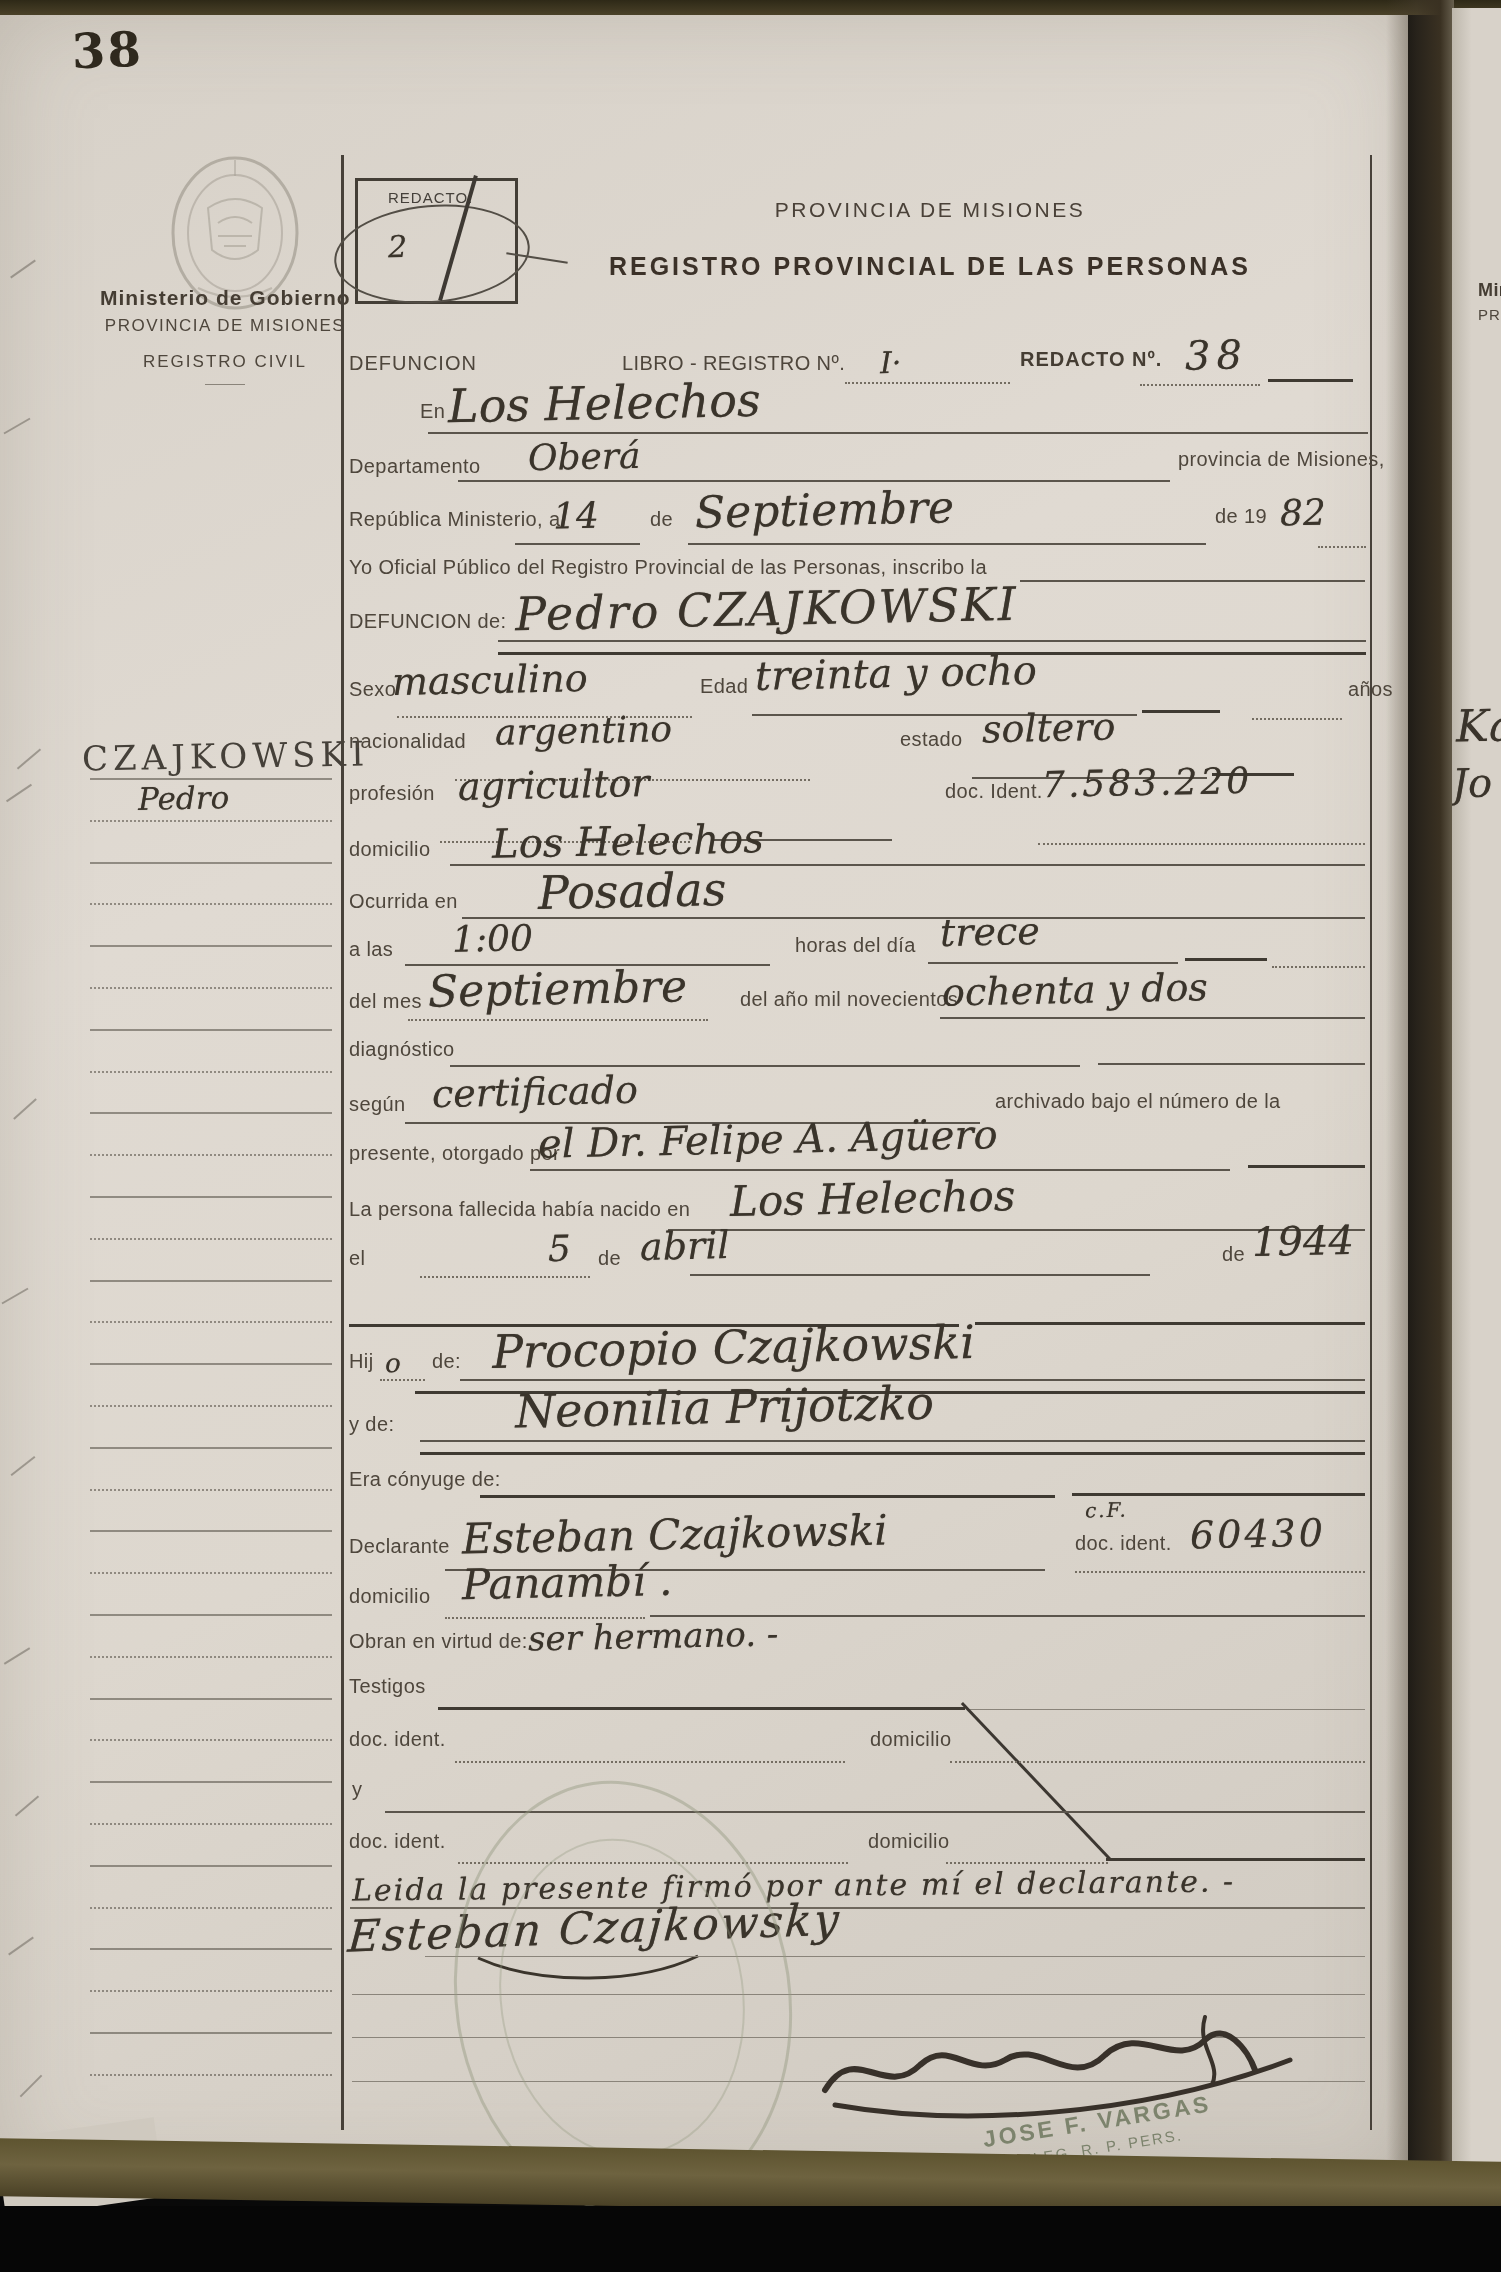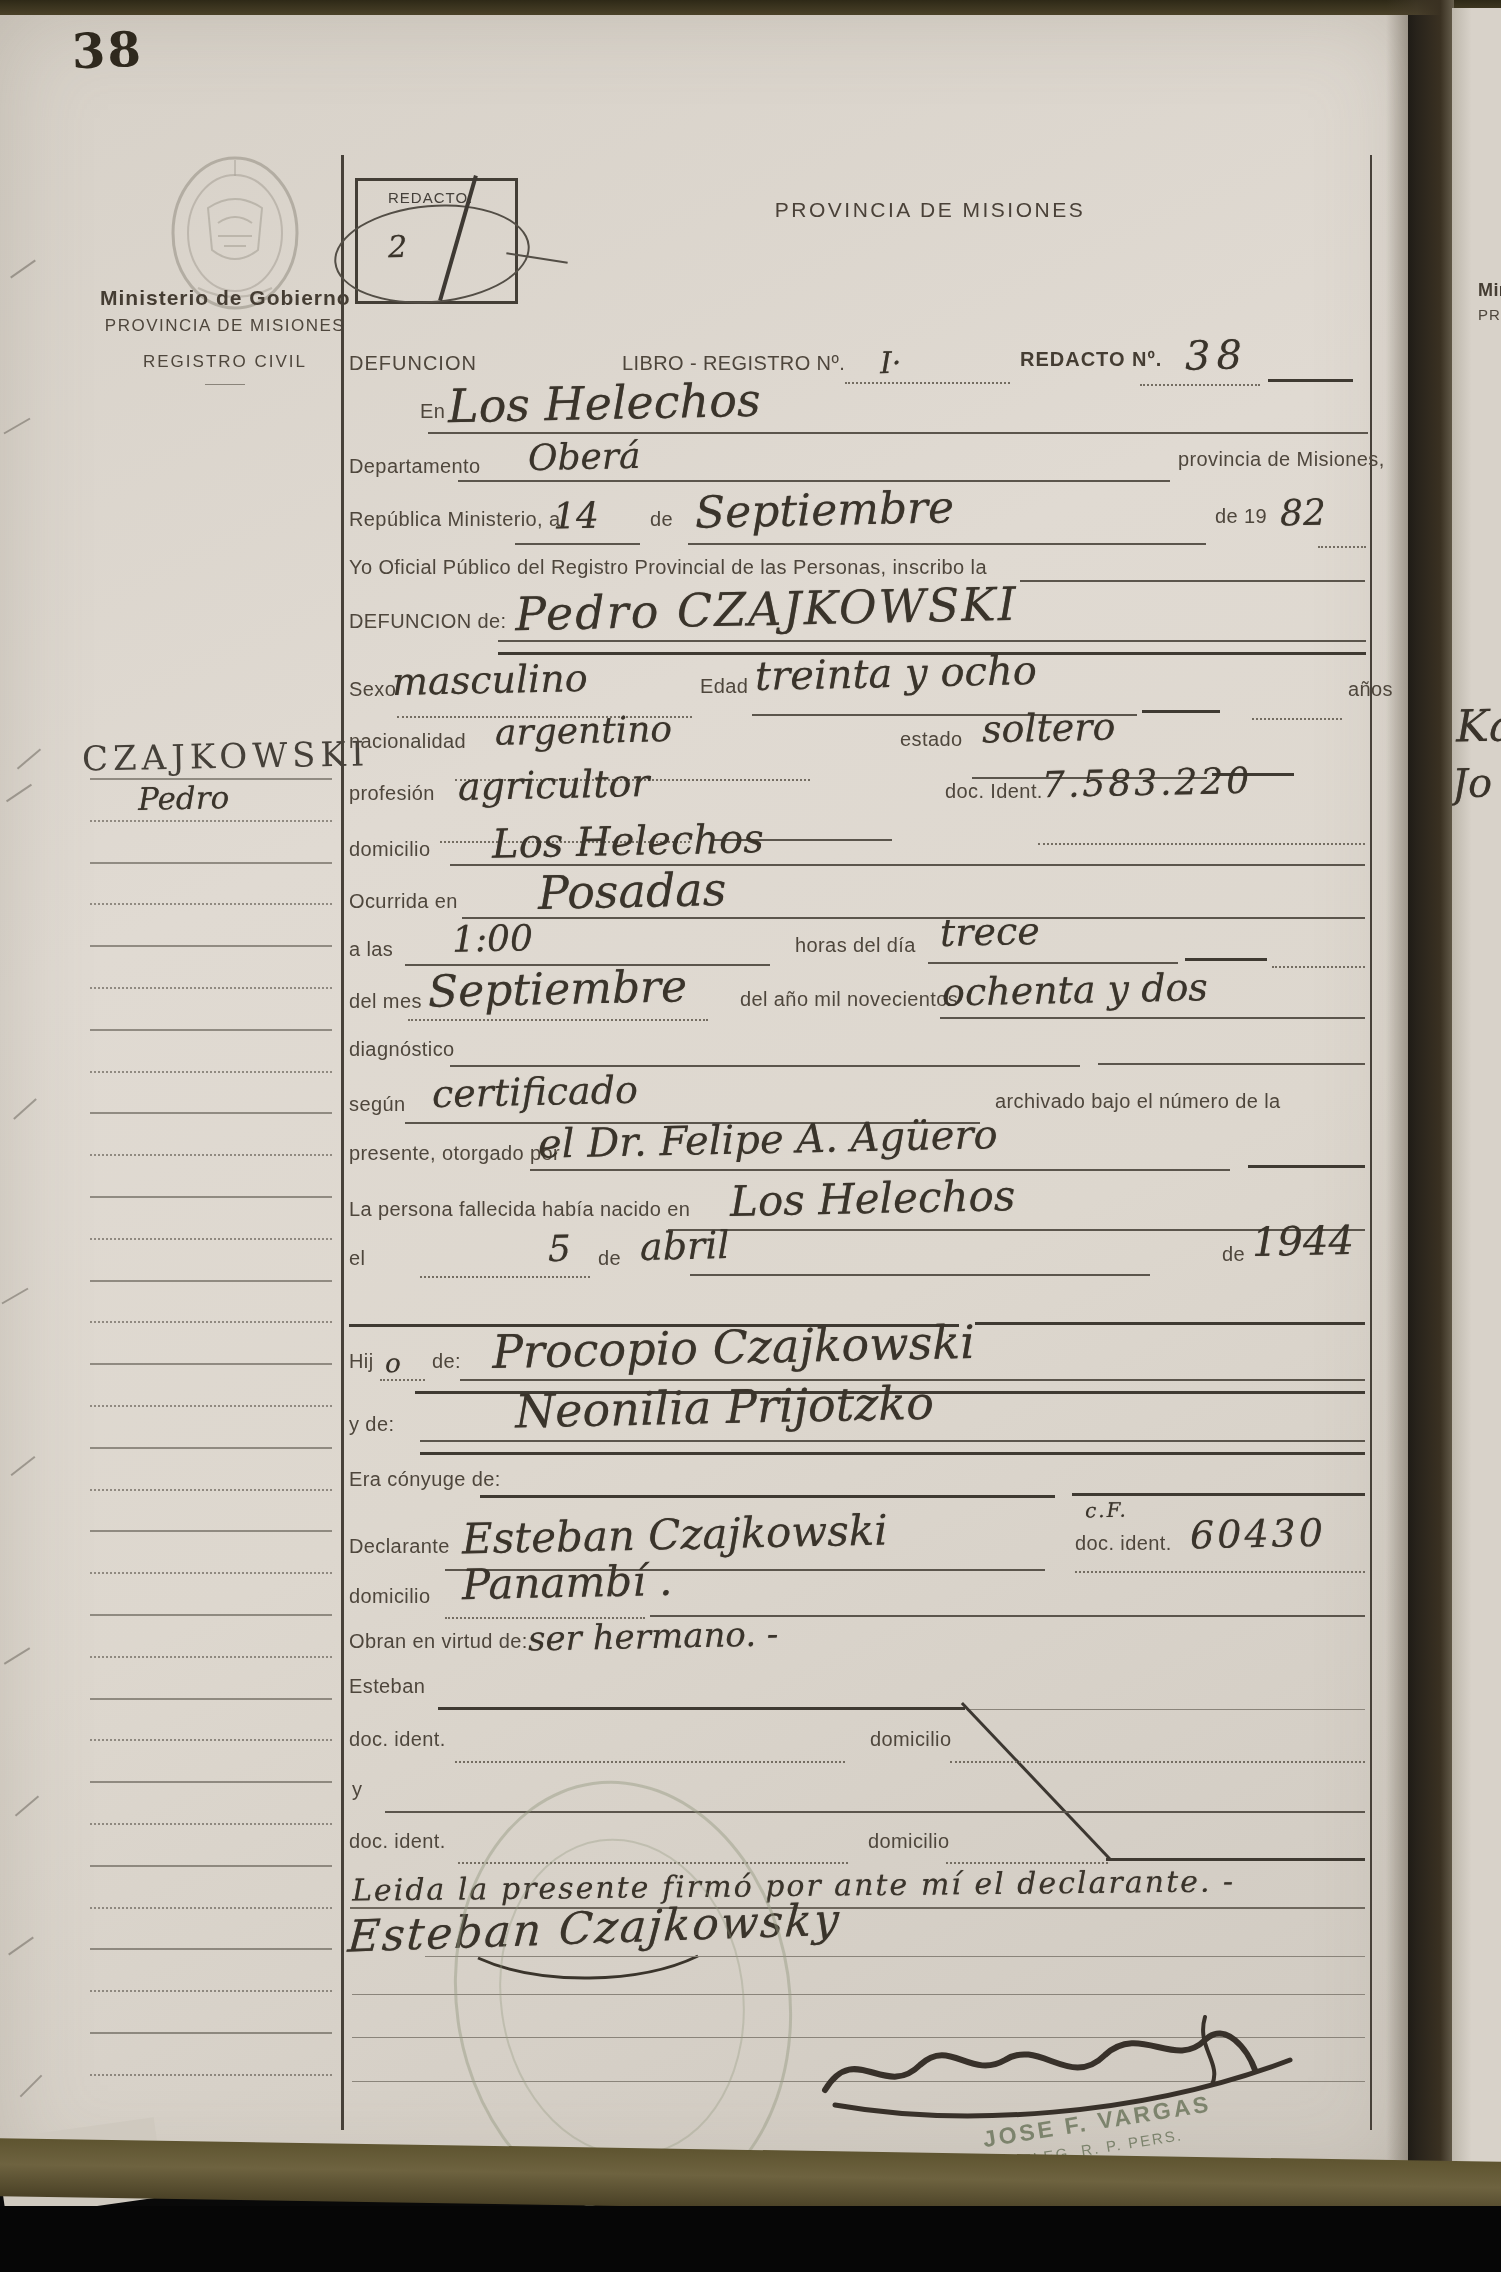--- a/index.html
+++ b/index.html
@@ -113,20 +113,21 @@
 
   <div class="redacto">
     <span class="lbl" style="left:30px;top:8px;font-size:15px;letter-spacing:1px;color:#45403a;">REDACTO:</span>
     <div style="position:absolute;left:-24px;top:24px;width:192px;height:94px;border:2.5px solid #534e46;border-radius:50%;transform:rotate(-5deg);"></div>
     <span class="hw" style="left:30px;top:48px;font-size:30px;">2</span>
     <div style="position:absolute;left:98px;top:-8px;width:3.5px;height:130px;background:#3e3933;transform:rotate(16deg);"></div>
     <div style="position:absolute;left:148px;top:76px;width:62px;border-top:2.5px solid #534e46;transform:rotate(9deg);"></div>
   </div>
 
   <div class="lbl" style="left:680px;top:198px;width:500px;text-align:center;font-size:21px;letter-spacing:2.5px;color:#4a4138;">PROVINCIA DE MISIONES</div>
+  <div class="lbl b" style="left:590px;top:252px;width:680px;text-align:center;font-size:25px;letter-spacing:3px;color:#3b3128;">REGISTRO PROVINCIAL DE LAS PERSONAS</div>
 
   <div class="lbl" style="left:349px;top:352px;letter-spacing:1px;">DEFUNCION</div>
   <div class="lbl" style="left:622px;top:352px;">LIBRO - REGISTRO Nº.</div>
   <span class="hw" style="left:880px;top:345px;font-size:30px;">I·</span>
   <div class="ln dot" style="left:845px;top:382px;width:165px;"></div>
   <div class="lbl b" style="left:1020px;top:348px;letter-spacing:1px;">REDACTO Nº.</div>
   <span class="hw" style="left:1185px;top:332px;font-size:40px;letter-spacing:6px;">38</span>
   <div class="ln dot" style="left:1140px;top:384px;width:120px;"></div>
   <div class="ln hv" style="left:1268px;top:379px;width:85px;"></div>
 
@@ -263,21 +264,21 @@
   <div class="ln dot" style="left:1075px;top:1571px;width:290px;"></div>
 
   <div class="lbl" style="left:349px;top:1585px;">domicilio</div>
   <span class="hw" style="left:462px;top:1558px;font-size:42px;">Panambí .</span>
   <div class="ln dot" style="left:445px;top:1617px;width:200px;"></div>
   <div class="ln" style="left:650px;top:1615px;width:715px;"></div>
 
   <div class="lbl" style="left:349px;top:1630px;">Obran en virtud de:</div>
   <span class="hw" style="left:528px;top:1616px;font-size:34px;">ser hermano. -</span>
 
-  <div class="lbl" style="left:349px;top:1675px;">Esteban</div>
+  <div class="lbl" style="left:349px;top:1675px;">Testigos</div>
   <div class="ln hv" style="left:438px;top:1707px;width:527px;"></div>
   <div class="ln lt" style="left:967px;top:1709px;width:398px;"></div>
   <div style="position:absolute;left:963px;top:1702px;width:216px;border-top:3px solid #3c3731;transform:rotate(46.5deg);transform-origin:left top;"></div>
 
   <div class="lbl" style="left:349px;top:1728px;">doc. ident.</div>
   <div class="ln dot" style="left:455px;top:1761px;width:390px;"></div>
   <div class="lbl" style="left:870px;top:1728px;">domicilio</div>
   <div class="ln dot" style="left:950px;top:1761px;width:415px;"></div>
 
   <div class="lbl" style="left:352px;top:1778px;">y</div>

